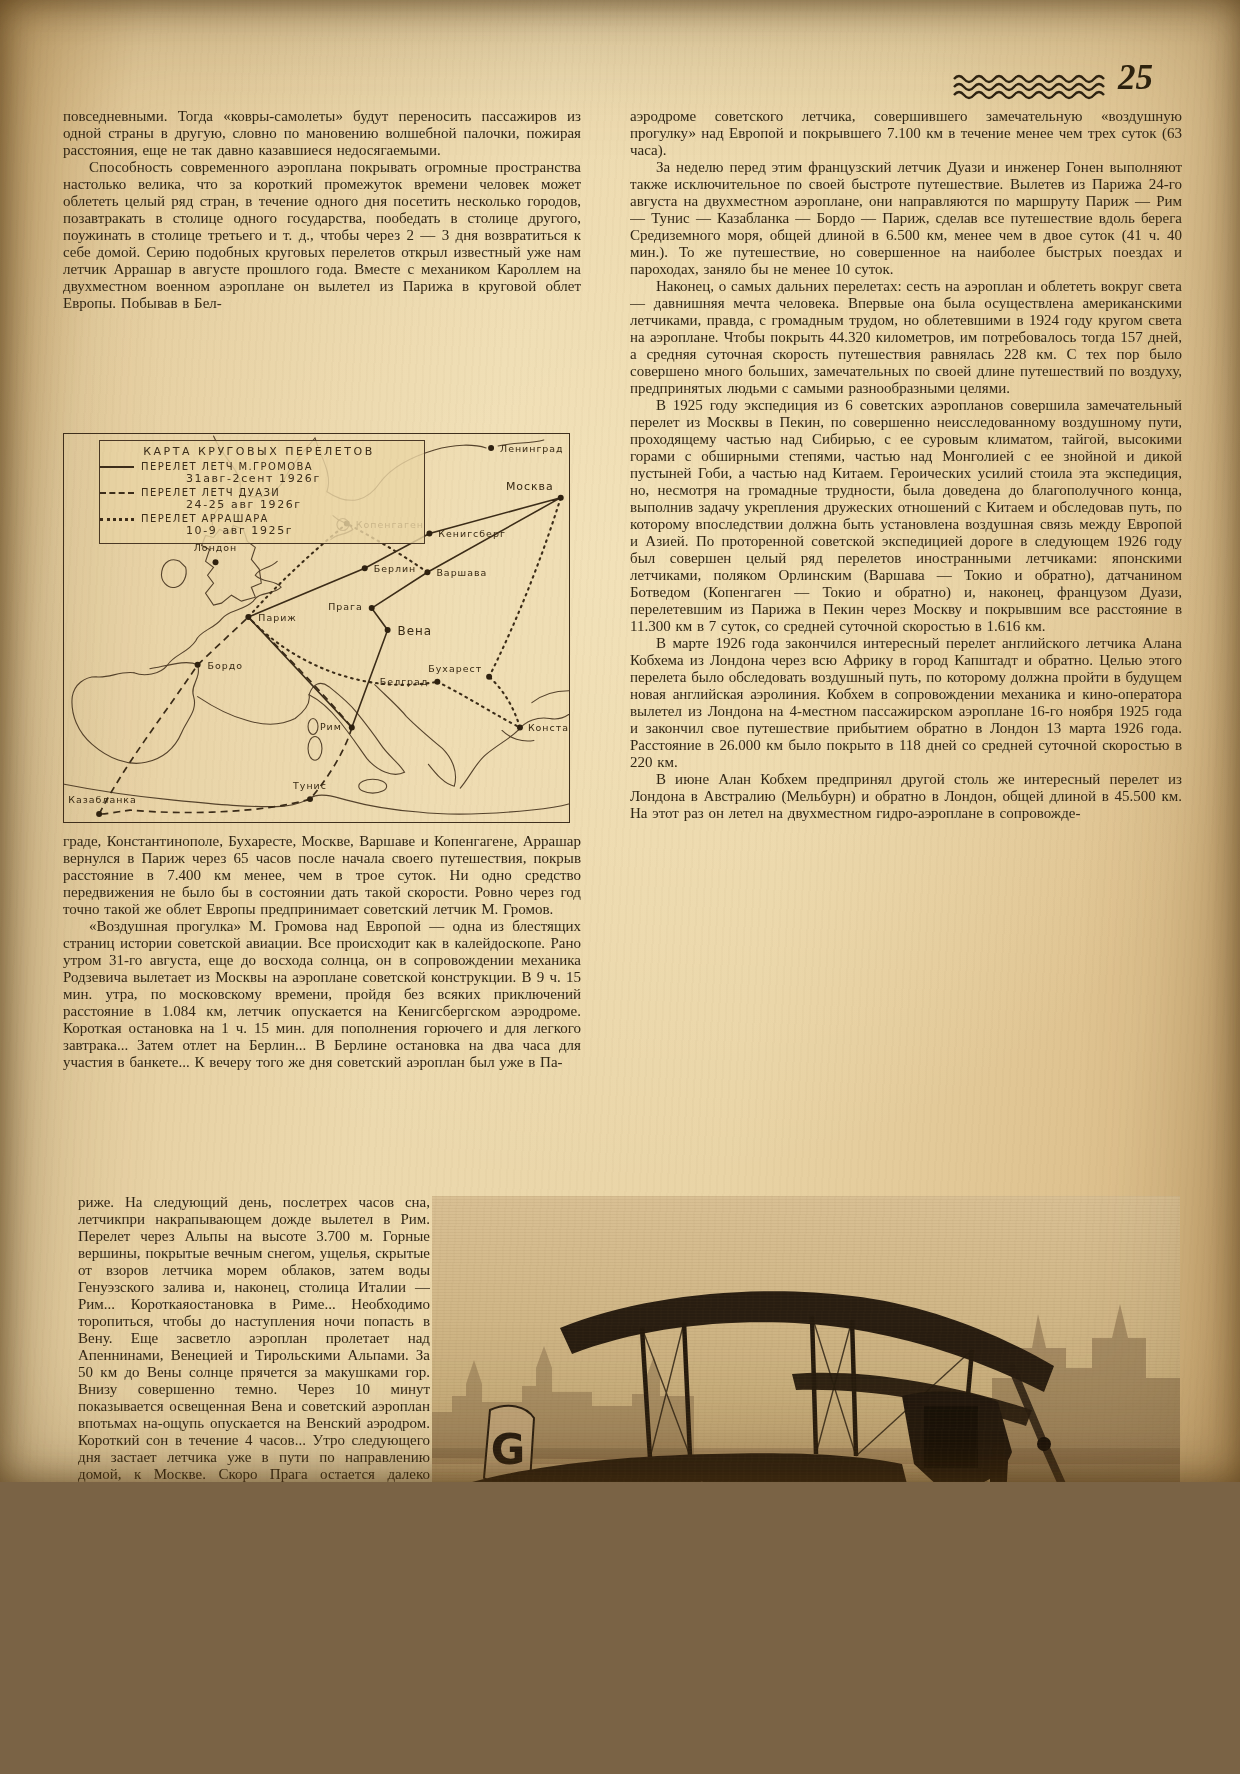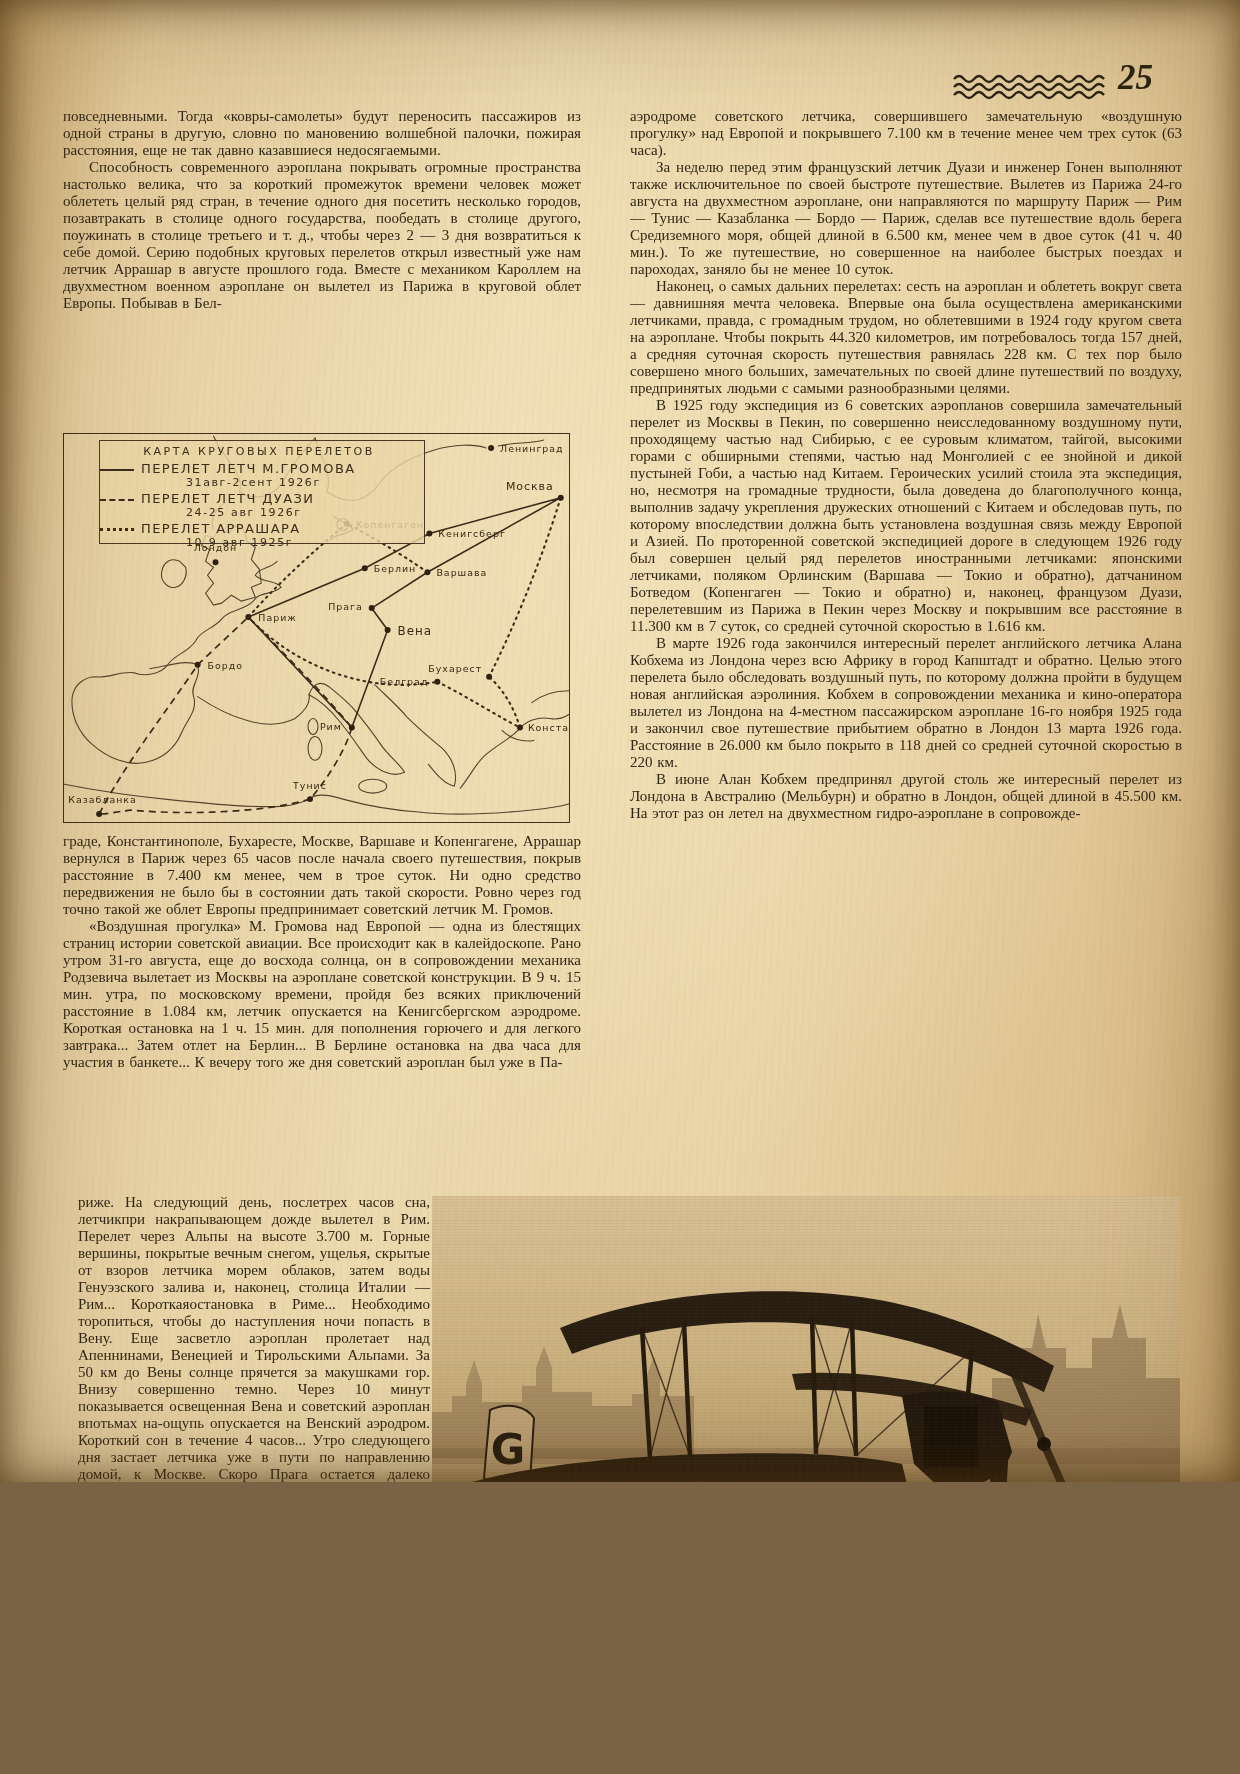--- a/index.html
+++ b/index.html
@@ -31,21 +31,21 @@
   .para.noindent{text-indent:0;}
 
   
   .map{position:absolute;left:63px;top:433px;width:507px;height:390px;
        border:1.6px solid #3e2f1e;box-sizing:border-box;background:rgba(236,216,170,.25);}
   .map svg{position:absolute;inset:0;width:100%;height:100%;}
   .map-legend{position:absolute;left:7px;top:6px;width:326px;height:104px;border:1.2px solid #4a3826;
       box-sizing:border-box;background:rgba(234,213,165,.82);
       font-family:"DejaVu Sans", sans-serif;color:#3a2c1a;padding:4px 6px 0 0;margin-left:28px;}
   .map-legend-title{font-size:11px;letter-spacing:2.5px;text-align:center;margin-bottom:3px;}
-  .legend-row{font-size:13px;letter-spacing:1.4px;white-space:nowrap;margin-top:2px;}
+  .legend-row{font-size:10px;letter-spacing:1.4px;white-space:nowrap;margin-top:2px;}
   .ls{display:inline-block;width:34px;vertical-align:middle;margin-right:7px;border-top:2px solid #3c2d1b;}
   .ls.dashed{border-top-style:dashed;}
   .ls.dotted{border-top-style:dotted;border-top-width:3px;}
   .legend-dates{font-size:11px;letter-spacing:1.6px;padding-left:86px;}
 
   
   .photo{position:absolute;left:432px;top:1196px;width:748px;height:448px;
      box-shadow:inset 0 0 34px rgba(80,52,22,.55);}
   .photo svg{position:absolute;inset:0;width:100%;height:100%;}
   .photo::after{content:"";position:absolute;inset:0;pointer-events:none;

